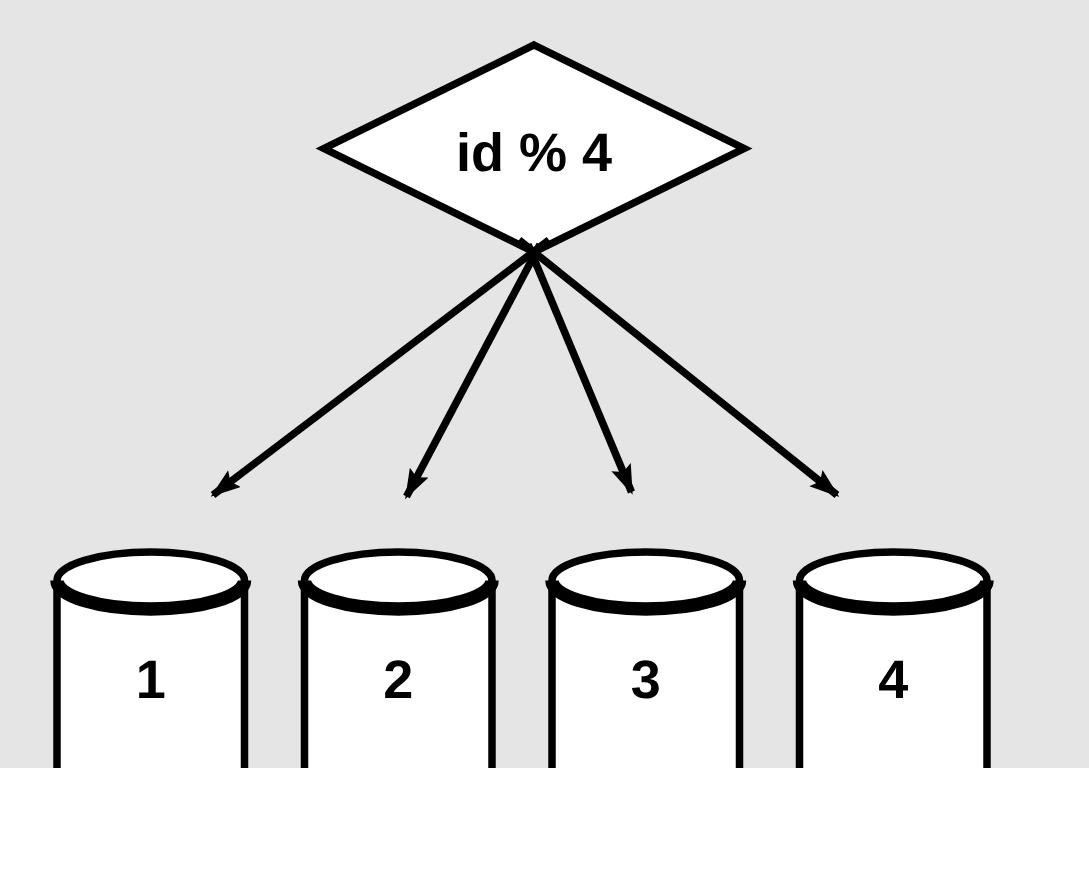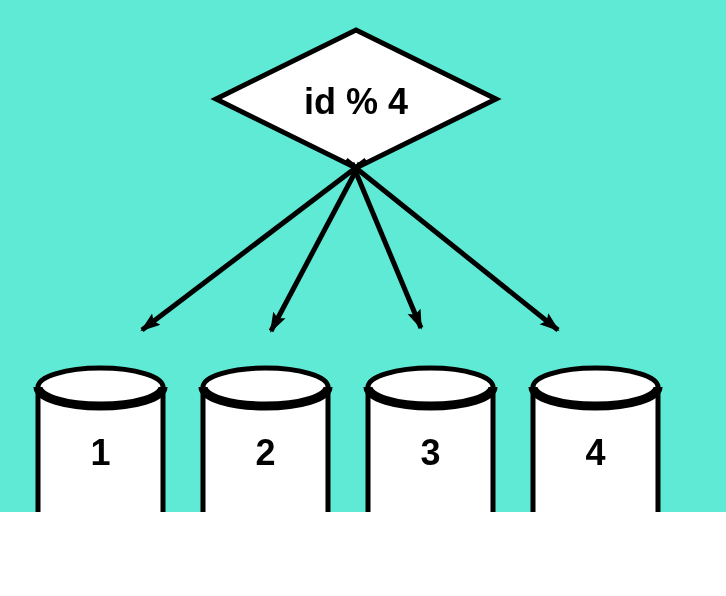--- a/index.html
+++ b/index.html
@@ -4,21 +4,21 @@
 <style>
   html, body {
     margin: 0;
     padding: 0;
     background: #ffffff;
   }
   .canvas {
     position: relative;
     width: 726px;
     height: 512px;
-    background: #5eead4;
+    background: #e5e5e5;
     overflow: hidden;
     font-family: "Liberation Sans", sans-serif;
     text-align: center;
   }
   svg { display: block; }
   .shape {
     fill: #ffffff;
     stroke: #000000;
     stroke-width: 5;
     stroke-linejoin: miter;

